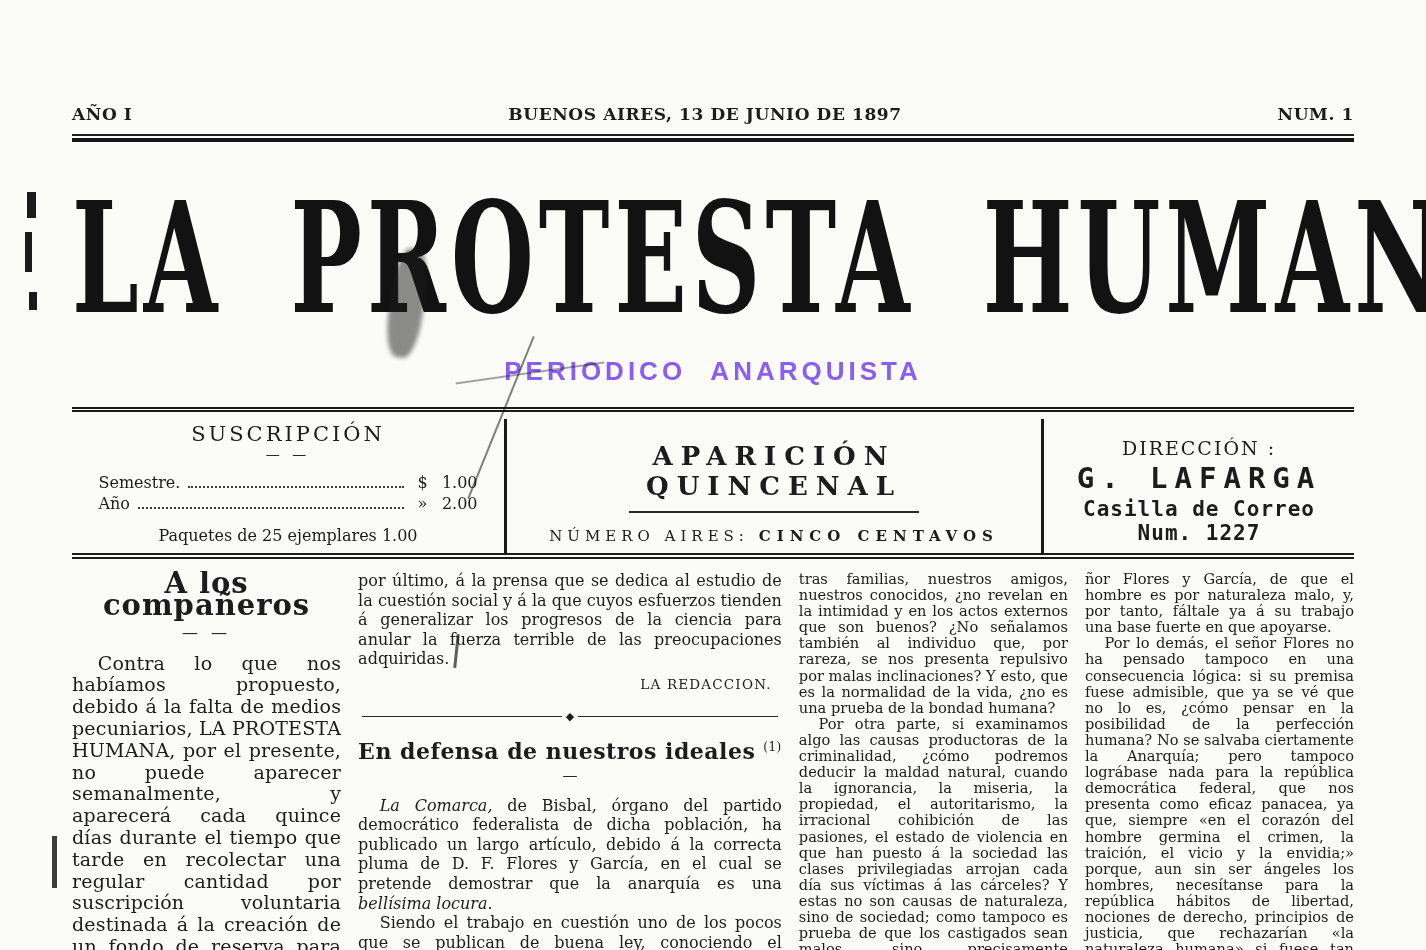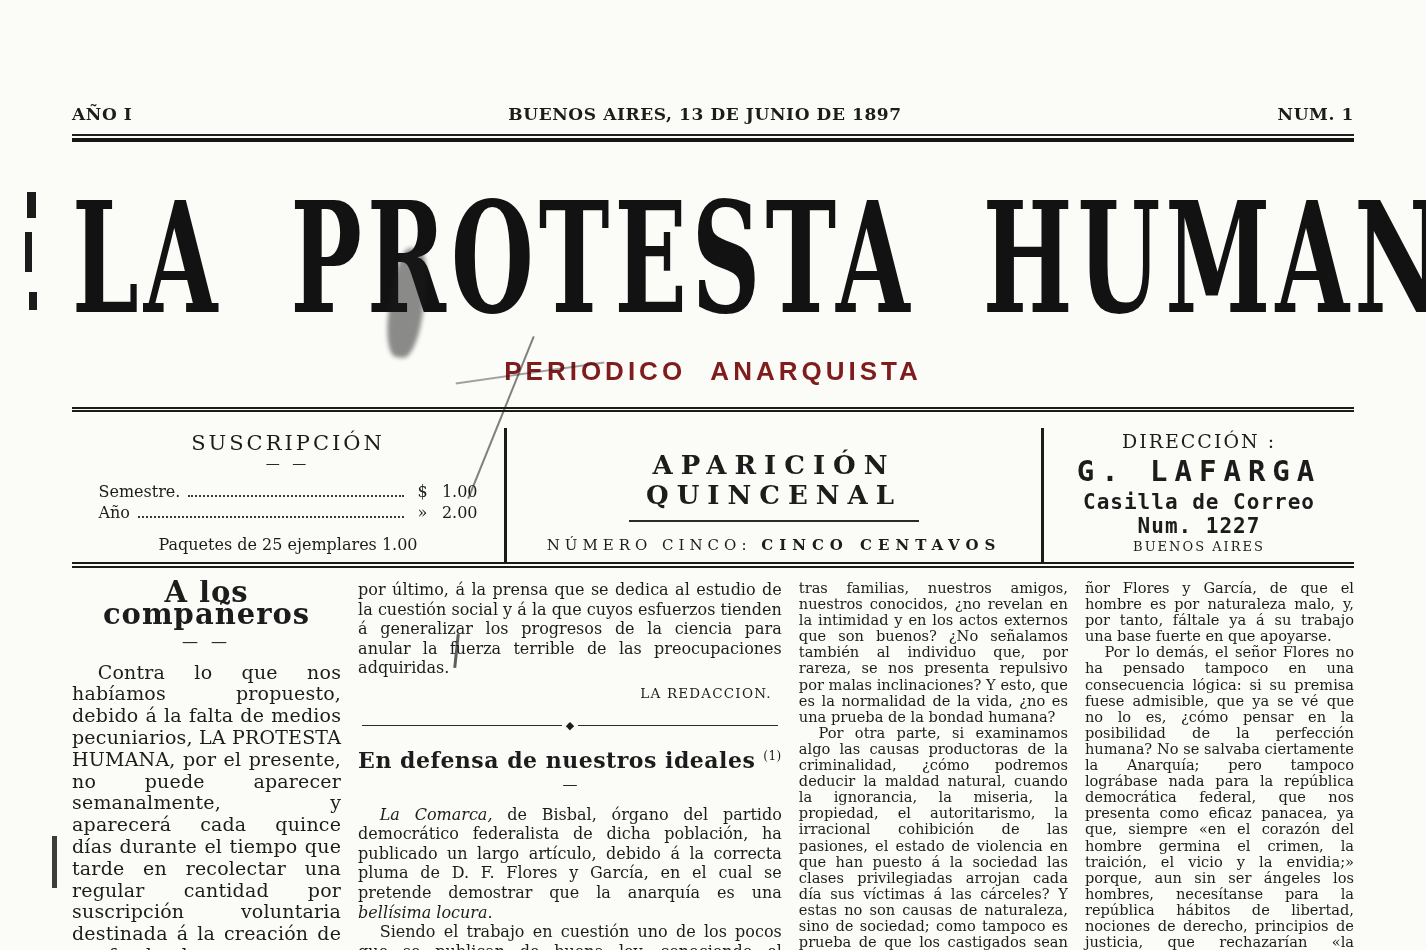--- a/index.html
+++ b/index.html
@@ -24,21 +24,21 @@
   .masthead { text-align:center; height:178px; margin-top:26px; overflow:visible; }
   .masthead-title {
     display:inline-block; white-space:nowrap;
     font-family:"DejaVu Serif",serif; font-weight:bold;
     font-size:95px; letter-spacing:5px; word-spacing:30px;
     transform:scaleY(1.62); transform-origin:top center; color:#121212;
   }
   .subtitle {
     text-align:center; margin-top:10px;
     font-family:"Liberation Sans","DejaVu Sans",sans-serif;
-    font-size:26px; font-weight:bold; letter-spacing:4px; word-spacing:14px; color:#7f1d1d;
+    font-size:26px; font-weight:bold; letter-spacing:4px; word-spacing:14px; color:#8b5cf6;
   }
 
   
   .infobar {
     display:flex; align-items:flex-end; margin-top:20px;
     border-top:5px double #1b1b1b; border-bottom:6px double #1b1b1b;
   }
   .info-cell { padding:6px 10px 8px; }
   .cell-sus { width:432px; text-align:center; }
   .sus-title { font-size:21px; letter-spacing:3px; margin-top:4px; }
@@ -54,21 +54,21 @@
   .cell-apar {
     width:540px; text-align:center;
     border-left:3px solid #1b1b1b; border-right:3px solid #1b1b1b;
   }
   .apar-title { font-size:26px; font-weight:bold; letter-spacing:8px; margin-top:16px; }
   .apar-underline { width:290px; border-bottom:2px solid #2a2a2a; margin:10px auto 14px; }
   .apar-numero { font-size:15px; letter-spacing:5px; }
   .apar-numero b { letter-spacing:6px; }
 
   .cell-dir { flex:1; text-align:center; }
-  .dir-title { font-size:19px; letter-spacing:2px; margin-top:12px; }
+  .dir-title { font-size:19px; letter-spacing:2px; margin-top:4px; }
   .dir-name { font-family:"DejaVu Sans Mono","Liberation Mono",monospace; font-size:29px; font-weight:bold; letter-spacing:7px; margin-top:2px; }
   .dir-addr { font-family:"DejaVu Sans Mono","Liberation Mono",monospace; font-size:21px; font-weight:bold; letter-spacing:1px; margin-top:2px; }
   .dir-city { font-size:13px; letter-spacing:2px; margin-top:1px; }
 
   
   .columns { display:flex; gap:17px; margin-top:12px; height:396px; overflow:hidden; }
   .col { flex:1; text-align:justify; }
   .col p { text-indent:1.35em; }
   .col p.noindent { text-indent:0; }
 
@@ -135,30 +135,29 @@
             <span class="sus-val">2.00</span>
           </div>
         </div>
         <div class="sus-paquetes">Paquetes de 25 ejemplares 1.00</div>
       </div>
 
       <div class="info-cell cell-apar">
         <div class="apar-title">APARICIÓN QUINCENAL</div>
         <div class="apar-underline"></div>
         <div class="apar-numero">
-          <span>NÚMERO CINCO:</span>
+          <span>NÚMERO AIRES:</span>
           <b>CINCO CENTAVOS</b>
         </div>
       </div>
 
       <div class="info-cell cell-dir">
         <div class="dir-title">DIRECCIÓN :</div>
         <div class="dir-name">G. LAFARGA</div>
         <div class="dir-addr">Casilla de Correo Num. 1227</div>
-        <div class="dir-city">BUENOS AIRES</div>
       </div>
     </div>
 
     <div class="columns">
 
       <div class="col col1">
         <h2>A los compañeros</h2>
         <div class="ornament">— —</div>
         <p>Contra lo que nos habíamos propuesto, debido á la falta de medios pecuniarios, LA PROTESTA HUMANA, por el presente, no puede aparecer semanalmente, y aparecerá cada quince días durante el tiempo que tarde en recolectar una regular cantidad por suscripción voluntaria destinada á la creación de un fondo de reserva para asegurar la aparición semanal.</p>
 

